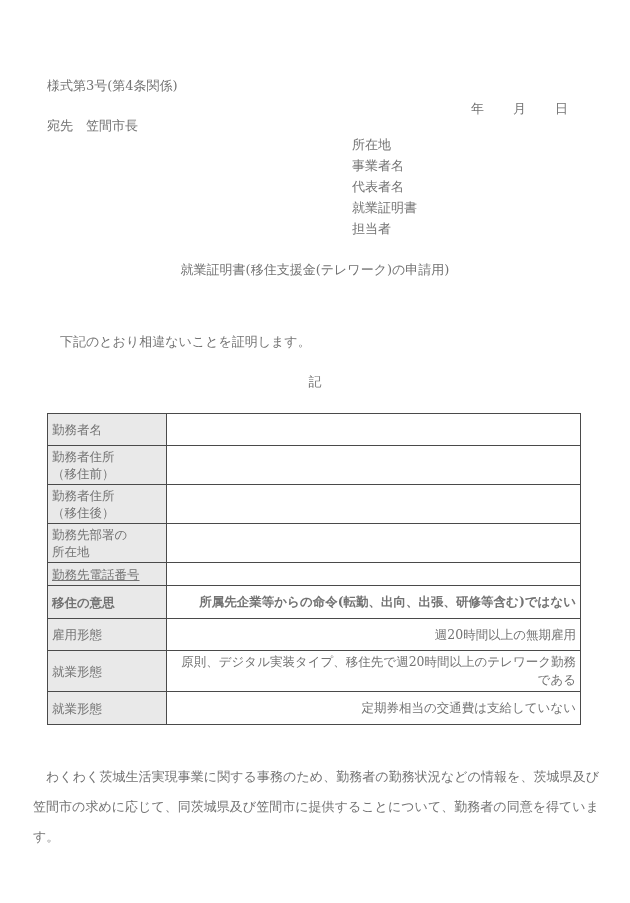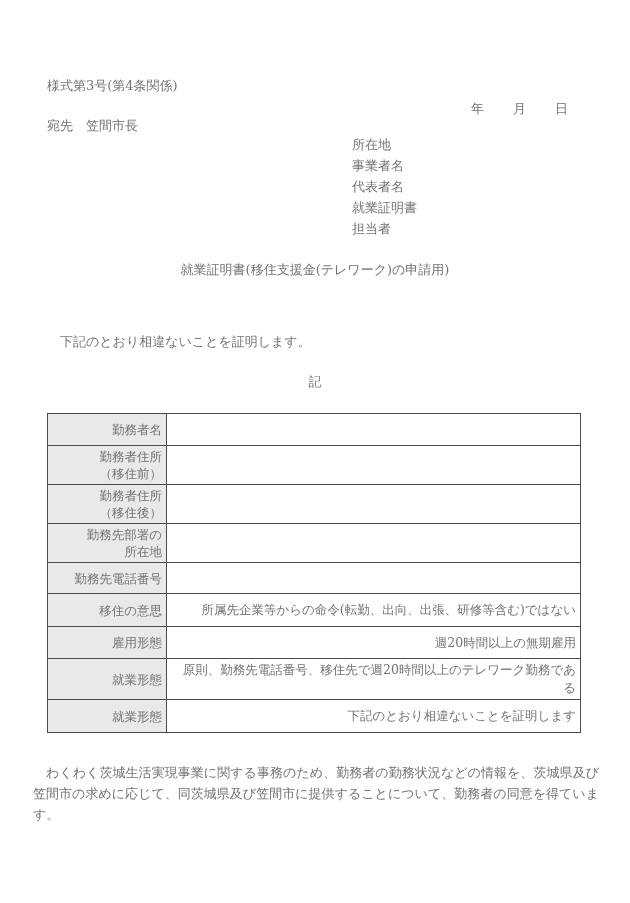--- a/index.html
+++ b/index.html
@@ -31,44 +31,44 @@
     font-size: 12.5px;
   }
   table.cert td {
     border: 1px solid #4a4a4a;
     padding: 2px 4px;
     vertical-align: middle;
   }
   table.cert td.label {
     width: 110px;
     background: #e9e9e9;
-    text-align: right;
+    text-align: left;
     white-space: pre-line;
     line-height: 17px;
   }
   table.cert td.value {
     text-align: right;
     white-space: pre-line;
     line-height: 18px;
   }
   tr.r0 { height: 32px; }
   tr.r1 { height: 36px; }
   tr.r2 { height: 36px; }
   tr.r3 { height: 36px; padding-left: 16px; }
-  tr.r4 { height: 31px; }
-  tr.r5 { height: 33px; }
+  tr.r4 { height: 23px; text-decoration: underline; }
+  tr.r5 { height: 33px; font-weight: bold; }
   tr.r6 { height: 38px; }
   tr.r7 { height: 32px; }
   tr.r8 { height: 32px; }
   tr.r9 { height: 33px; }
 
   .footer-par {
     left: 33px; top: 762px;
     width: 566px;
-    line-height: 21px;
+    line-height: 30px;
     text-indent: 1em;
     text-align: justify;
   }
 </style>
 </head>
 <body>
 
 <div class="page">
 
   <div class="abs form-number">様式第3号(第4条関係)</div>
@@ -119,24 +119,24 @@
       <tr class="r5">
         <td class="label">移住の意思</td>
         <td class="value">所属先企業等からの命令(転勤、出向、出張、研修等含む)ではない</td>
       </tr>
       <tr class="r7">
         <td class="label">雇用形態</td>
         <td class="value">週20時間以上の無期雇用</td>
       </tr>
       <tr class="r8">
         <td class="label">就業形態</td>
-        <td class="value">原則、勤務先電話番号、移住先で週20時間以上のテレワーク勤務である</td>
+        <td class="value">原則、デジタル実装タイプ、移住先で週20時間以上のテレワーク勤務である</td>
       </tr>
       <tr class="r9">
         <td class="label">就業形態</td>
-        <td class="value">下記のとおり相違ないことを証明します</td>
+        <td class="value">定期券相当の交通費は支給していない</td>
       </tr>
     </tbody>
   </table>
 
   <div class="abs footer-par">わくわく茨城生活実現事業に関する事務のため、勤務者の勤務状況などの情報を、茨城県及び笠間市の求めに応じて、同茨城県及び笠間市に提供することについて、勤務者の同意を得ています。</div>
 
 </div>
 
 </body></html>

